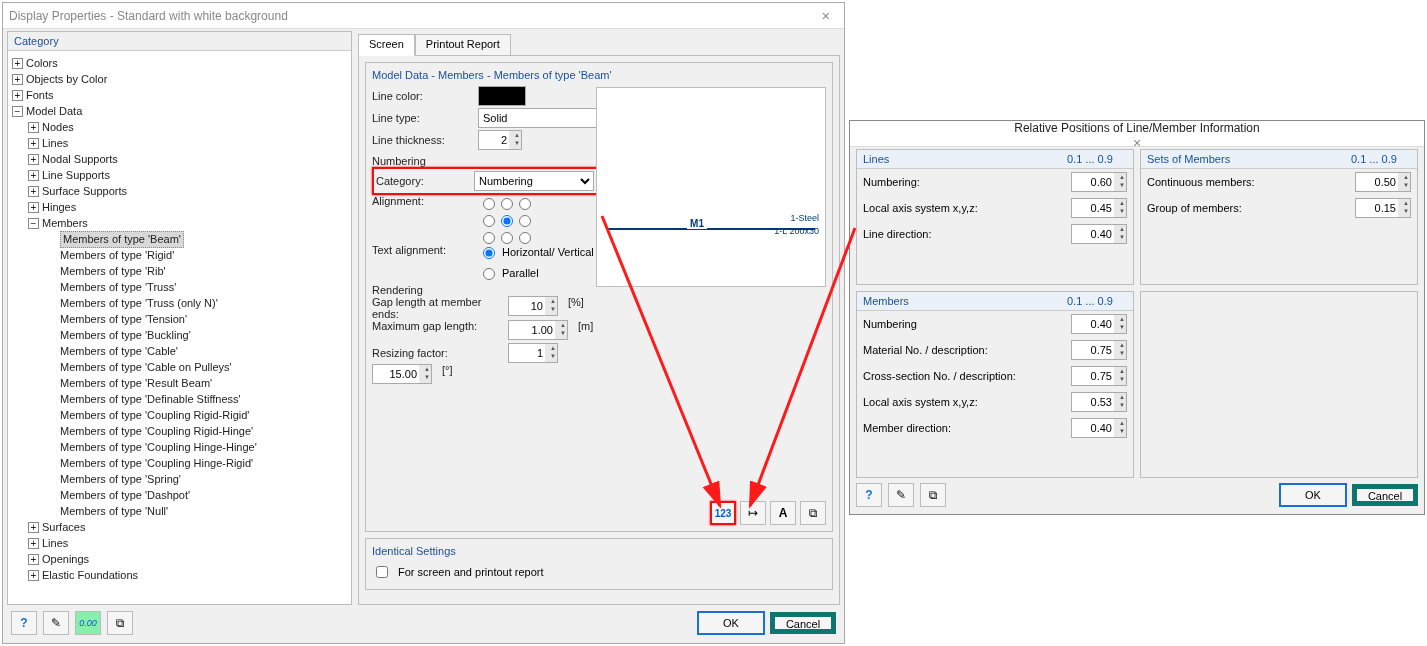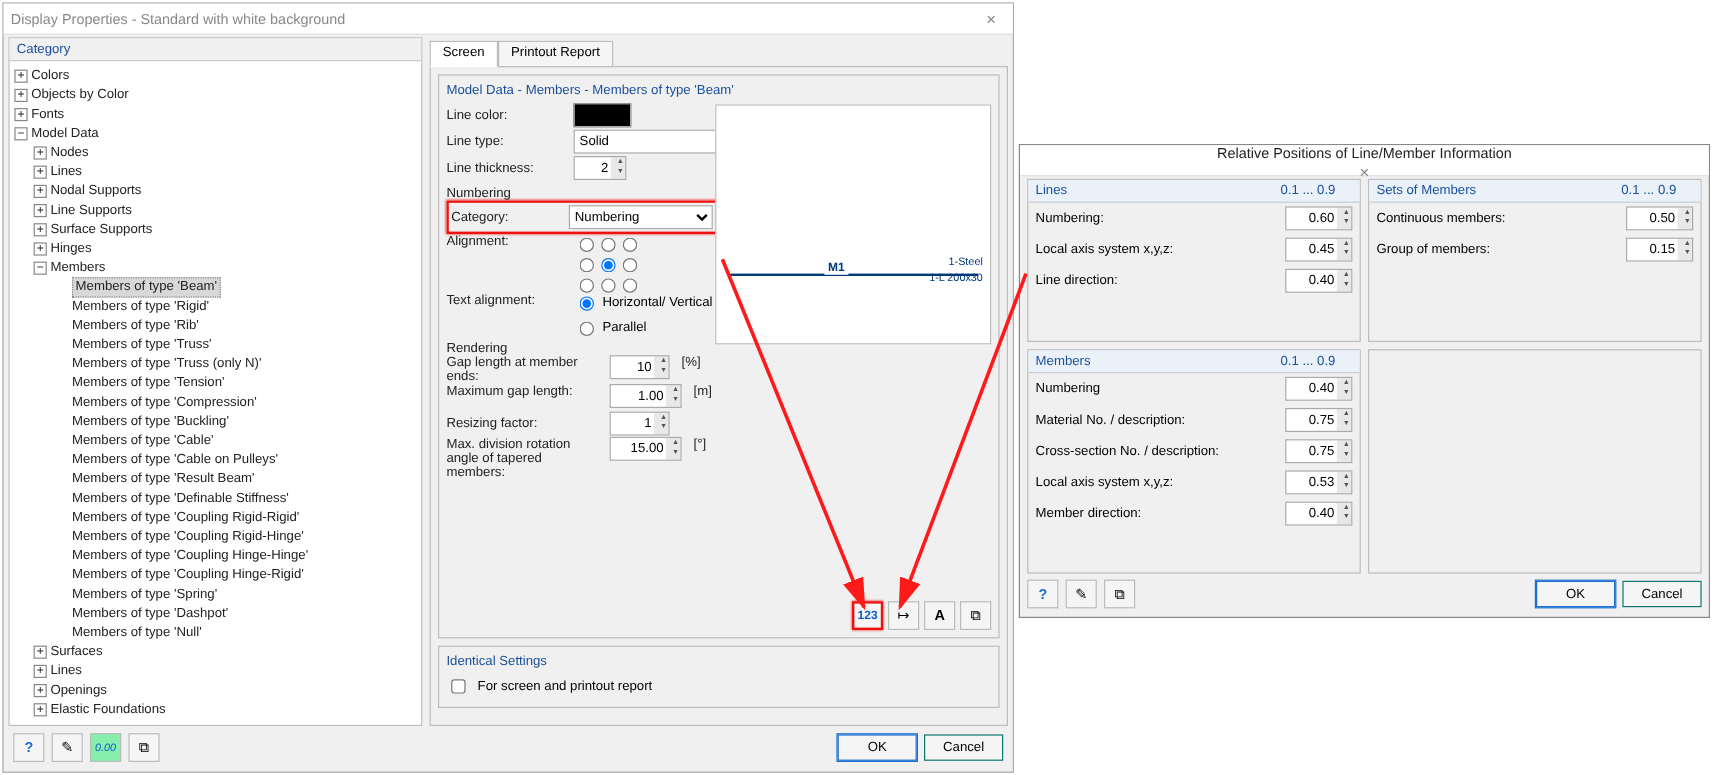--- a/index.html
+++ b/index.html
@@ -270,21 +270,21 @@
     right: 8px;
     bottom: 6px;
     height: 28px;
     display: flex;
     align-items: center;
     gap: 6px;
   }
   .btn {
     height: 22px;
     width: 66px;
-    border: 1px solid #0f766e;
+    border: 5px solid #0f766e;
     background: #f5f5f5;
     cursor: pointer;
     font-family: inherit;
     font-size: 11px;
   }
   .btn.primary {
     border: 1px solid #1a6fd0;
     outline: 1px solid #1a6fd0;
   }
   .flex-spacer { flex: 1; }
@@ -416,23 +416,20 @@
             <span>Members of type 'Rib'</span>
           </div>
         <div class="tree-row indent2">
             <span>Members of type 'Truss'</span>
           </div>
         <div class="tree-row indent2">
             <span>Members of type 'Truss (only N)'</span>
           </div>
         <div class="tree-row indent2">
             <span>Members of type 'Tension'</span>
-          </div>
-        <div class="tree-row indent2">
-            <span>Members of type 'Compression'</span>
           </div>
         <div class="tree-row indent2">
             <span>Members of type 'Buckling'</span>
           </div>
         <div class="tree-row indent2">
             <span>Members of type 'Cable'</span>
           </div>
         <div class="tree-row indent2">
             <span>Members of type 'Cable on Pulleys'</span>
           </div>
@@ -552,21 +549,20 @@
           <div class="form-row" style="align-items:flex-start;">
             <span class="lbl-wide" style="line-height:12px;">Maximum gap length:</span>
             <span class="spinner-wrap"><input class="spinner-input" style="width: 60px;" value="1.00"><span class="spinner-arrows">▲<br>▼</span></span>
             <span class="unit">[m]</span>
           </div>
           <div class="form-row">
             <span class="lbl-wide">Resizing factor:</span>
             <span class="spinner-wrap"><input class="spinner-input" value="1" style=""><span class="spinner-arrows">▲<br>▼</span></span>
           </div>
           <div class="form-row" style="align-items:flex-start;">
-            <span class="lbl-wide" style="line-height:12px;">Max. division rotation angle of tapered members:</span>
             <span class="spinner-wrap"><input class="spinner-input" style="width: 60px;" value="15.00"><span class="spinner-arrows">▲<br>▼</span></span>
             <span class="unit">[°]</span>
           </div>
 
           <div class="preview-area">
             <div class="preview-line"></div>
             <div class="preview-m1">M1</div>
             <div class="preview-text1">1-Steel</div>
             <div class="preview-text2">1-L 200x30</div>
           </div>

